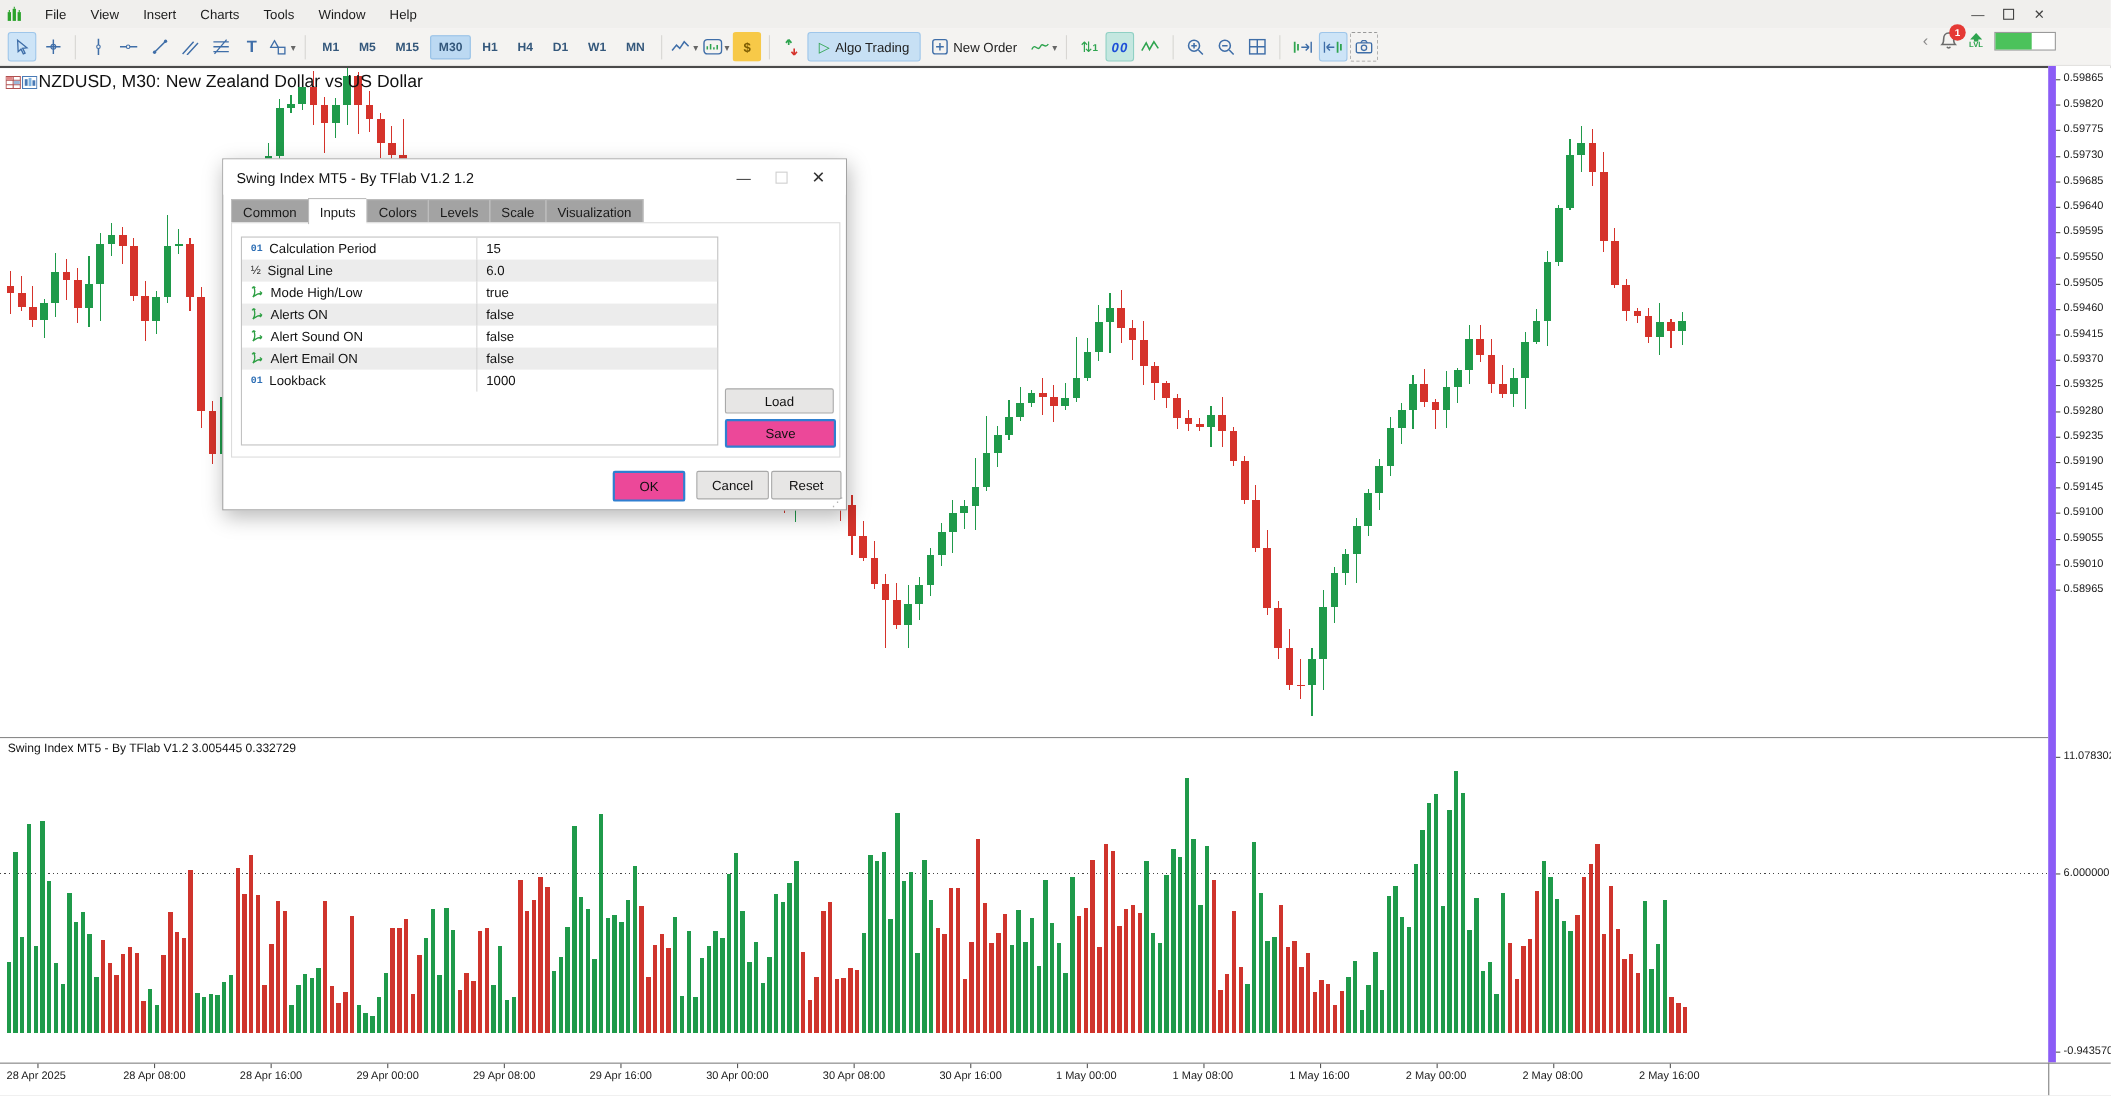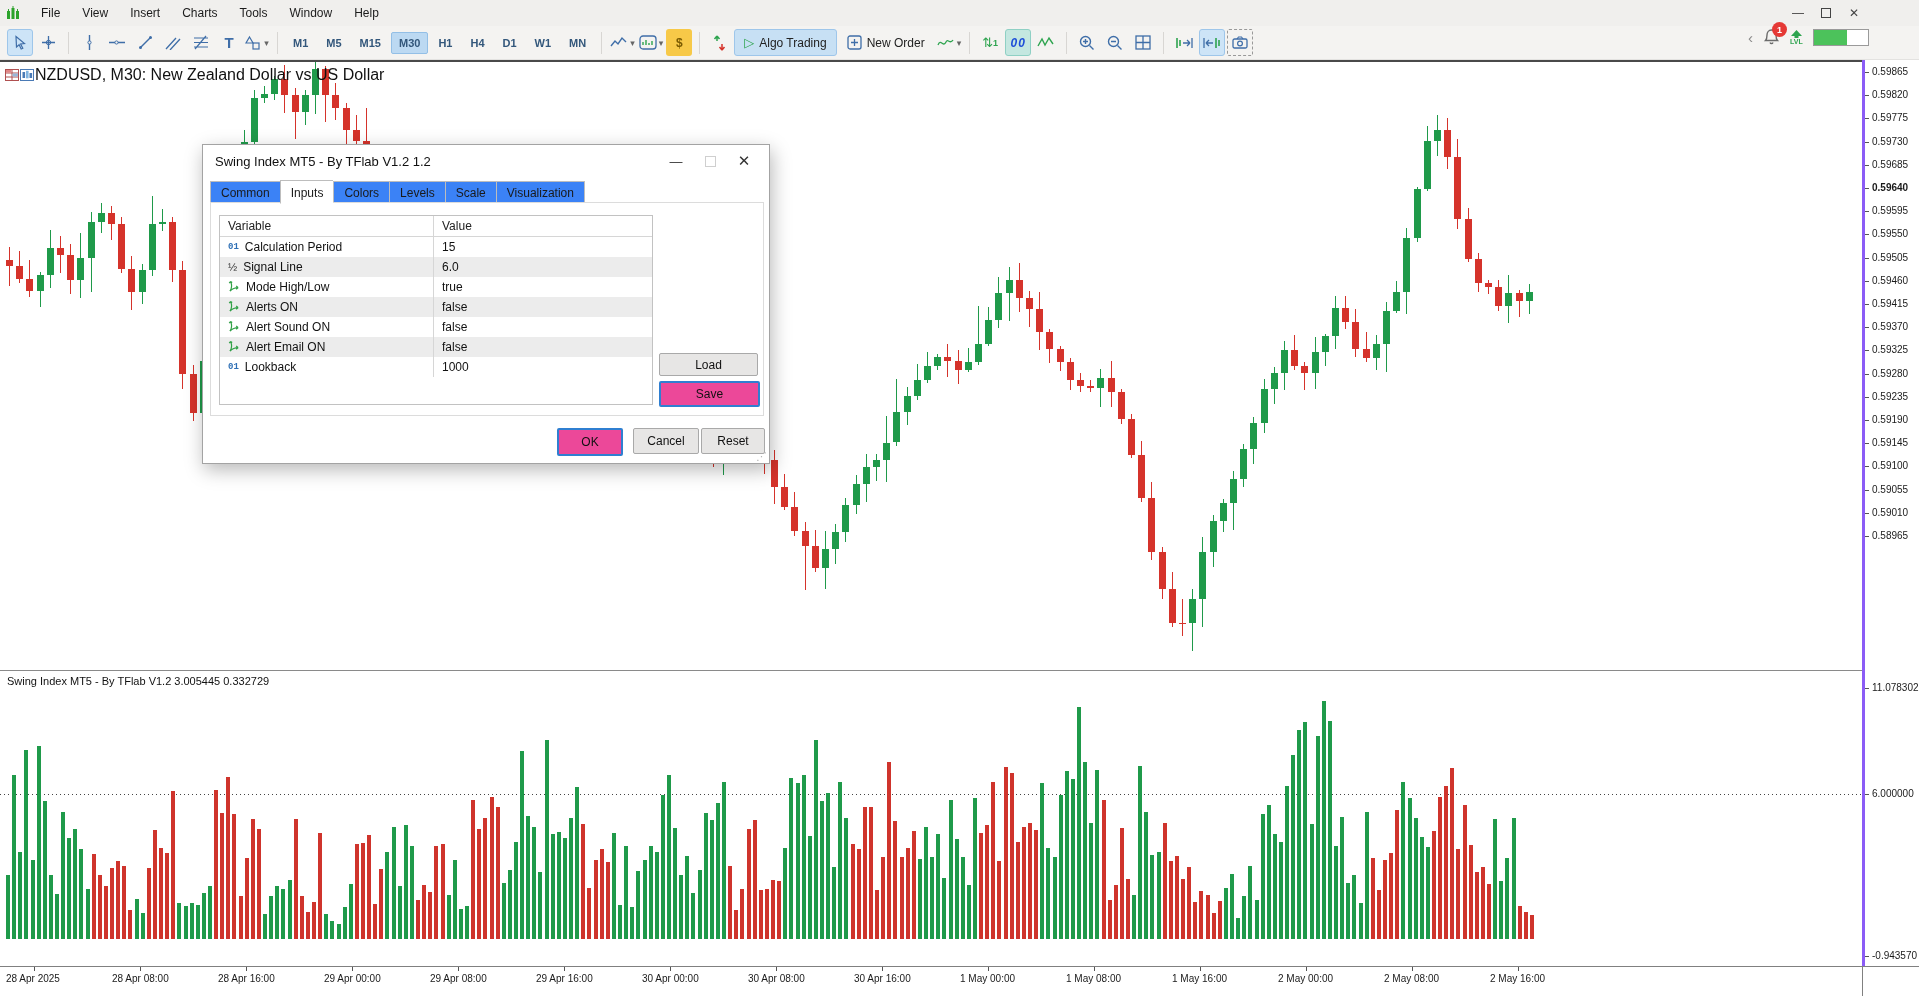--- a/index.html
+++ b/index.html
@@ -30,21 +30,21 @@
   .txtbtn.active{background:#c7e0f4;border:1px solid #9ec6ea;}
   .ico-svg{display:block;}
   
   #chartwin-border{left:0;top:60px;width:1919px;height:2px;background:#4a4a4a;}
   #chartarea{left:0;top:62px;width:1919px;height:934px;background:#fff;}
   #symbol-label{left:5px;top:66px;display:flex;align-items:center;gap:1px;font-size:16px;color:#111;z-index:3;}
   #main-svg{left:0;top:60px;z-index:1;}
   #panel-sep{left:0;top:670px;width:1862px;height:1px;background:#8a8a8a;z-index:2;}
   #indicator-label{left:5px;top:675px;font-size:11px;color:#111;z-index:3;background:rgba(255,255,255,.85);padding:0 2px;}
   
-  #price-axis{left:1862px;top:60px;width:57px;height:906px;background:#fff;border-left:3px solid #8b5cf6;box-sizing:border-box;z-index:2;padding-left:39px;}
+  #price-axis{left:1862px;top:60px;width:57px;height:906px;background:#fff;border-left:7px solid #8b5cf6;box-sizing:border-box;z-index:2;padding-left:39px;}
   .axis-label{position:absolute;left:7px;font-size:10px;color:#1a1a1a;white-space:nowrap;}
   .axis-tick{position:absolute;left:0;width:4px;height:1px;background:#555;}
   
   #time-axis{left:0;top:966px;width:1919px;height:30px;background:#fff;border-top:1px solid #808080;box-sizing:border-box;z-index:2;}
   .time-label{position:absolute;top:6px;font-size:10px;color:#1a1a1a;white-space:nowrap;}
   .time-tick{position:absolute;top:0;width:1px;height:4px;background:#555;}
   #axis-corner{left:1862px;top:966px;width:1px;height:30px;background:#808080;z-index:3;}
   
   #watermark{left:1470px;top:0;width:340px;height:72px;background:rgba(252,252,253,.96);
              clip-path:polygon(10px 0,340px 0,314px 72px,36px 72px);z-index:20;display:flex;align-items:center;}
@@ -59,21 +59,21 @@
   #lvl-icon{display:flex;flex-direction:column;align-items:center;color:#2ea44f;font-size:7px;font-weight:bold;line-height:1;}
   
   #dialog{left:202px;top:144px;width:566px;height:318px;background:#fff;border:1px solid #a3a3a3;
           box-shadow:2px 6px 18px rgba(0,0,0,.28);z-index:50;}
   #dlg-titlebar{position:absolute;left:0;top:0;width:100%;height:32px;background:#fff;display:flex;align-items:center;}
   #dlg-title{font-size:13px;color:#111;margin-left:12px;}
   #dlg-controls{position:absolute;right:8px;top:0;height:32px;display:flex;align-items:center;}
   .dlg-ctl{width:34px;height:26px;display:flex;align-items:center;justify-content:center;color:#333;font-size:13px;cursor:default;}
   .dlg-max{color:#c9c9c9;}
   #dlg-tabs{position:absolute;left:7px;top:36px;display:flex;}
-  .dlg-tab{font-size:12px;color:#1a1a1a;padding:4px 10px 3px;background:#3b82f6;border:1px solid #bdbdbd;
+  .dlg-tab{font-size:12px;color:#1a1a1a;padding:4px 10px 3px;background:#a3a3a3;border:1px solid #bdbdbd;
            border-right:none;cursor:default;position:relative;}
   .dlg-tab:last-child{border-right:1px solid #bdbdbd;}
   .dlg-tab.active{background:#fff;border-bottom:1px solid #fff;top:-1px;padding-top:5px;z-index:2;}
   #dlg-page{position:absolute;left:7px;top:57px;width:552px;height:212px;border:1px solid #dcdcdc;background:#fff;}
   #dlg-table{position:absolute;left:16px;top:70px;width:434px;height:190px;border:1px solid #c2c2c2;background:#fff;box-sizing:border-box;}
   .tbl-row{display:flex;height:20px;align-items:center;font-size:12px;color:#111;}
   .tbl-row.header{border-bottom:1px solid #d6d6d6;color:#222;}
   .tbl-row.alt{background:#ececec;}
   .tbl-c1{width:214px;display:flex;align-items:center;gap:6px;padding-left:8px;box-sizing:border-box;border-right:1px solid #d6d6d6;height:100%;}
   .tbl-c2{flex:1;padding-left:8px;}
@@ -870,21 +870,21 @@
       <div class="axis-label" style="top: 6px;">0.59865</div>
       <div class="axis-tick" style="top: 35.2px;"></div>
       <div class="axis-label" style="top: 29.2px;">0.59820</div>
       <div class="axis-tick" style="top: 58.4px;"></div>
       <div class="axis-label" style="top: 52.4px;">0.59775</div>
       <div class="axis-tick" style="top: 81.6px;"></div>
       <div class="axis-label" style="top: 75.6px;">0.59730</div>
       <div class="axis-tick" style="top: 104.8px;"></div>
       <div class="axis-label" style="top: 98.8px;">0.59685</div>
       <div class="axis-tick" style="top: 128px;"></div>
-      <div class="axis-label" style="top: 122px; font-weight: bold;">0.59640</div>
+      <div class="axis-label" style="top: 122px;">0.59640</div>
       <div class="axis-tick" style="top: 151.2px;"></div>
       <div class="axis-label" style="top: 145.2px;">0.59595</div>
       <div class="axis-tick" style="top: 174.4px;"></div>
       <div class="axis-label" style="top: 168.4px;">0.59550</div>
       <div class="axis-tick" style="top: 197.6px;"></div>
       <div class="axis-label" style="top: 191.6px;">0.59505</div>
       <div class="axis-tick" style="top: 220.8px;"></div>
       <div class="axis-label" style="top: 214.8px;">0.59460</div>
       <div class="axis-tick" style="top: 244px;"></div>
       <div class="axis-label" style="top: 238px;">0.59415</div>
@@ -964,24 +964,20 @@
     <div id="dlg-tabs">
         <span class="dlg-tab">Common</span>
         <span class="dlg-tab active">Inputs</span>
         <span class="dlg-tab">Colors</span>
         <span class="dlg-tab">Levels</span>
         <span class="dlg-tab">Scale</span>
         <span class="dlg-tab">Visualization</span>
       </div>
     <div id="dlg-page"></div>
     <div id="dlg-table">
-        <div class="tbl-row header">
-          <div class="tbl-c1">Variable</div>
-          <div class="tbl-c2">Value</div>
-        </div>
         <div class="tbl-row">
           <div class="tbl-c1">
             <span class="row-ico-int">01</span>
             <span>Calculation Period</span>
           </div>
           <div class="tbl-c2">15</div>
         </div>
         <div class="tbl-row alt">
           <div class="tbl-c1">
             <span class="row-ico-double">½</span>

